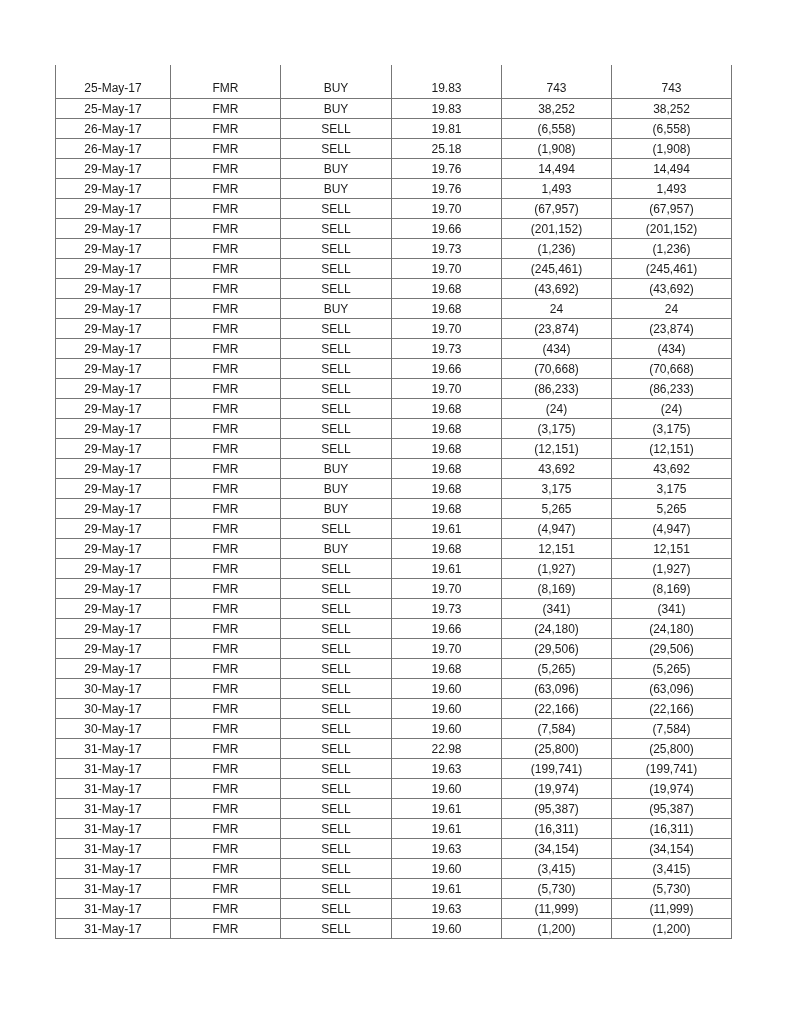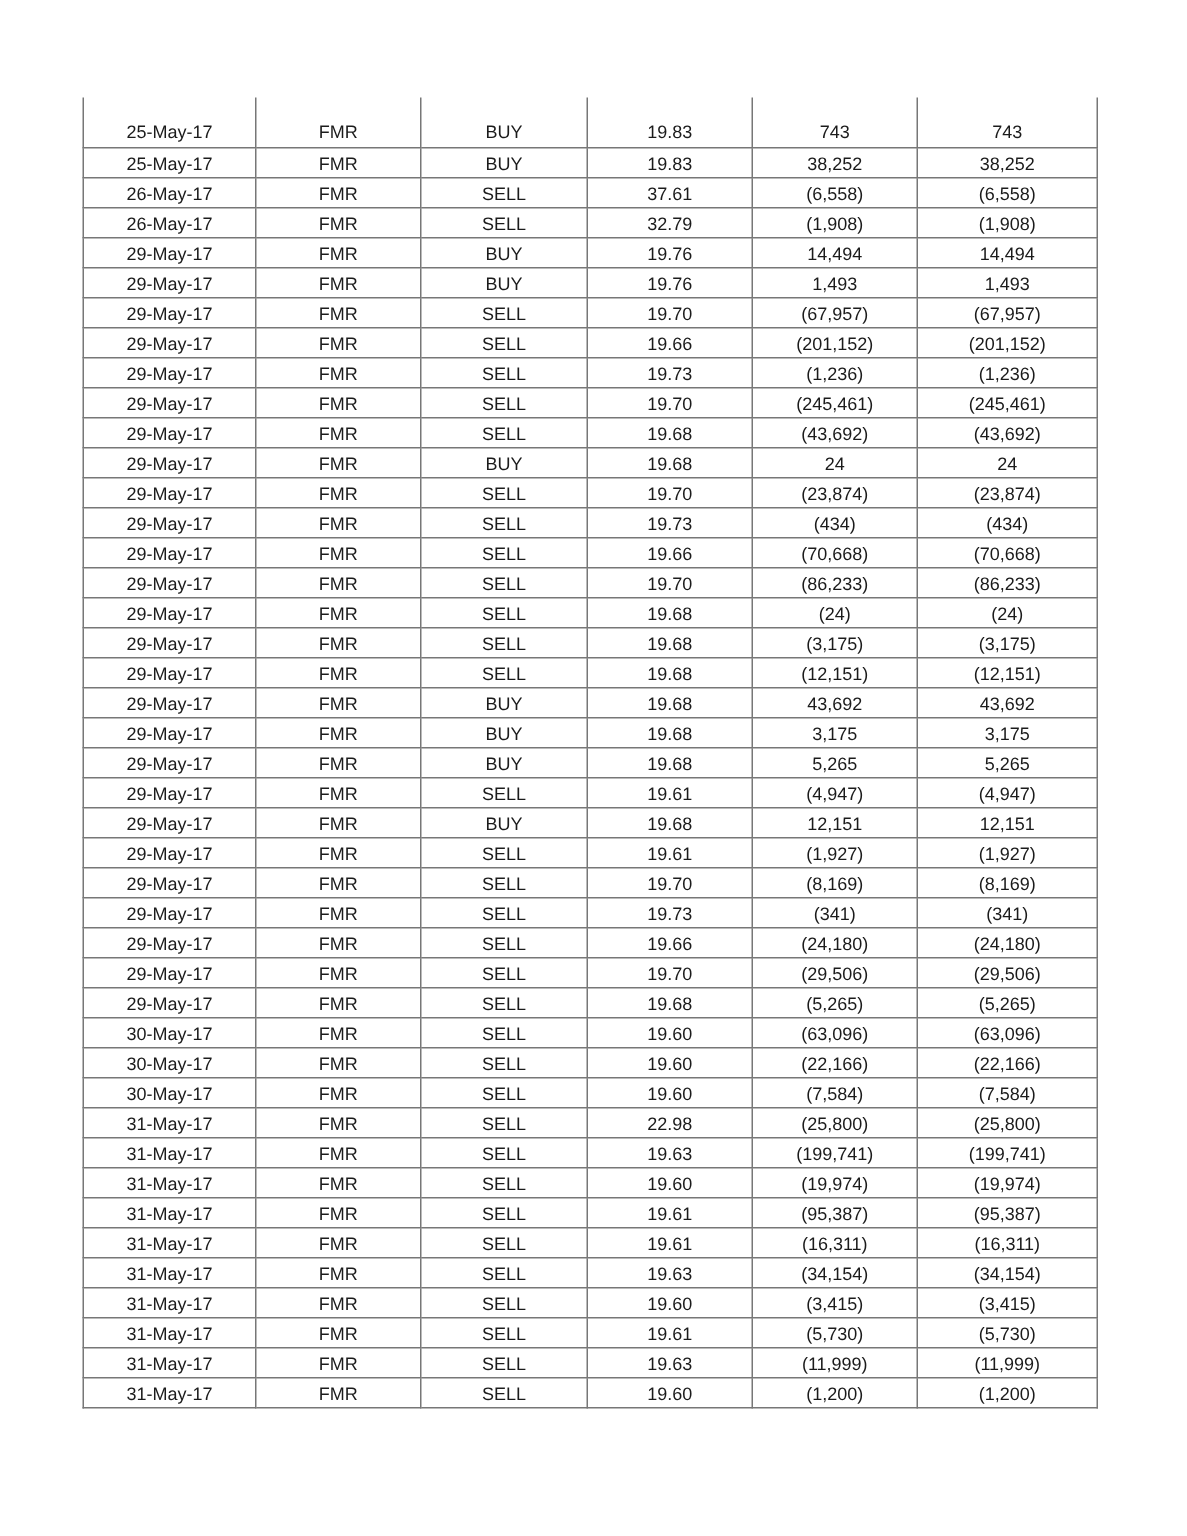--- a/index.html
+++ b/index.html
@@ -75,29 +75,29 @@
           <td>FMR</td>
           <td>BUY</td>
           <td>19.83</td>
           <td>38,252</td>
           <td>38,252</td>
         </tr>
         <tr>
           <td>26-May-17</td>
           <td>FMR</td>
           <td>SELL</td>
-          <td>37.61</td>
+          <td>19.81</td>
           <td>(6,558)</td>
           <td>(6,558)</td>
         </tr>
         <tr>
           <td>26-May-17</td>
           <td>FMR</td>
           <td>SELL</td>
-          <td>32.79</td>
+          <td>25.18</td>
           <td>(1,908)</td>
           <td>(1,908)</td>
         </tr>
         <tr>
           <td>29-May-17</td>
           <td>FMR</td>
           <td>BUY</td>
           <td>19.76</td>
           <td>14,494</td>
           <td>14,494</td>

